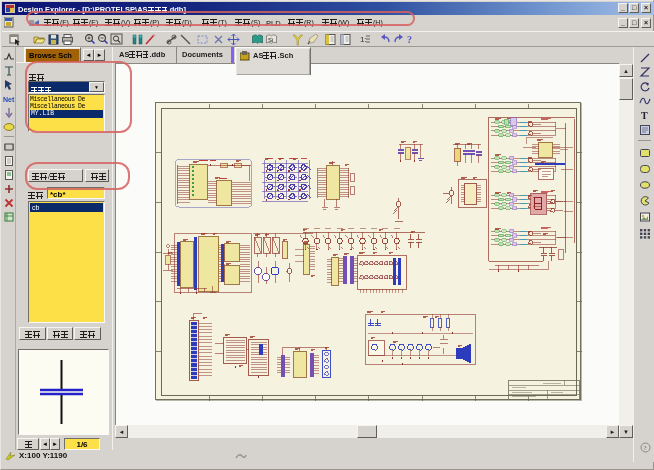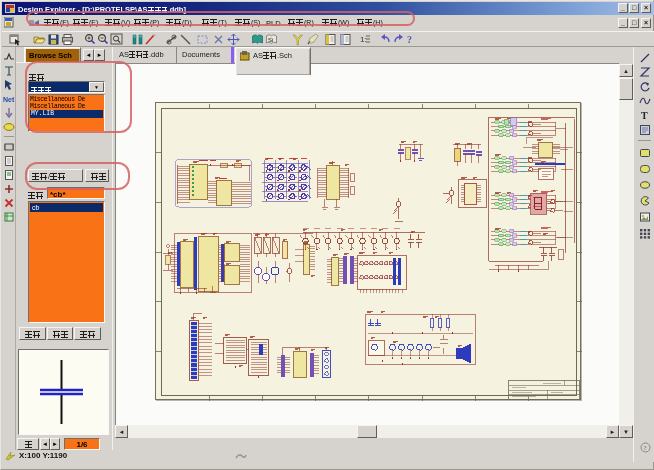--- a/index.html
+++ b/index.html
@@ -5,21 +5,21 @@
 #win{position:absolute;left:0;top:0;width:654px;height:470px;background:#d6d3ce;border:1px solid #e8e6e2;border-right-color:#9a968e;border-bottom-color:#9a968e;}
 .abs{position:absolute}
 
 .cj{display:inline-block;width:7px;height:7px;margin-right:1px;vertical-align:-1px;
 background:linear-gradient(#1c1c1c,#1c1c1c) 0 0/7px 1px no-repeat,linear-gradient(#1c1c1c,#1c1c1c) 0 3px/7px 1px no-repeat,linear-gradient(#1c1c1c,#1c1c1c) 0 6px/7px 1px no-repeat,linear-gradient(#1c1c1c,#1c1c1c) 3px 0/1px 7px no-repeat;}
 .cj.v2{background:linear-gradient(#1c1c1c,#1c1c1c) 0 0/7px 1px no-repeat,linear-gradient(#1c1c1c,#1c1c1c) 0 4px/7px 1px no-repeat,linear-gradient(#1c1c1c,#1c1c1c) 1px 0/1px 7px no-repeat,linear-gradient(#1c1c1c,#1c1c1c) 5px 2px/1px 5px no-repeat;}
 .cjw{display:inline-block;width:6px;height:6px;margin-right:1px;vertical-align:-1px;
 background:linear-gradient(#fff,#fff) 0 0/6px 1px no-repeat,linear-gradient(#fff,#fff) 0 3px/6px 1px no-repeat,linear-gradient(#fff,#fff) 0 5px/6px 1px no-repeat,linear-gradient(#fff,#fff) 3px 0/1px 6px no-repeat;}
 
 .rz{background:#a16207;border:1px solid;border-color:#fbfaf8 #716f6a #716f6a #fbfaf8;box-shadow:inset 1px 1px 0 #e9e7e2, inset -1px -1px 0 #a7a49d;}
-.sunk{background:#f97316;border:1px solid;border-color:#716f6a #fbfaf8 #fbfaf8 #716f6a;}
+.sunk{background:#fde047;border:1px solid;border-color:#716f6a #fbfaf8 #fbfaf8 #716f6a;}
 .btn3{font-size:7px;line-height:6px;background:#d6d3ce;border:1px solid;border-color:#f5f4f1 #5f5d58 #5f5d58 #f5f4f1;}
 
 #title{left:1px;top:1px;width:652px;height:13px;background:linear-gradient(90deg,#0d1473 0%,#15267f 30%,#2e4f9f 58%,#6d92cc 82%,#a3bfe8 100%);}
 #title .txt{position:absolute;left:16px;top:2.5px;color:#fff;font-size:7.5px;font-weight:bold;letter-spacing:0;white-space:nowrap}
 .wbtn{position:absolute;width:10px;height:10px;background:#d6d3ce;border:1px solid;border-color:#f5f4f1 #5f5d58 #5f5d58 #f5f4f1;font-size:7px;line-height:8px;text-align:center;color:#111;font-weight:bold}
 
 #menubar{left:1px;top:14px;width:519px;height:16px;background:#d6d3ce;}
 .mi{position:absolute;top:3px;font-size:8px;color:#111;white-space:nowrap}
 
 #toolbar{left:1px;top:30px;width:652px;height:16px;background:#d6d3ce;border-top:1px solid #f2f1ee;border-bottom:1px solid #9d9a93;}
@@ -30,21 +30,21 @@
 #lpanel{left:15px;top:46px;width:96px;height:403px;background:#d6d3ce;}
 
 #edge{left:111px;top:46px;width:3px;height:403px;background:#d6d3ce;border-left:1px solid #f2f1ee}
 #canvas{left:114px;top:62px;width:504px;height:362px;background:#fbfbf9;border-top:1px solid #8a8780;border-left:1px solid #8a8780}
 #sheet{position:absolute;left:39px;top:38px;width:426px;height:298px;background:#f5f3e0;border:1px solid #72705e;box-shadow:1px 1px 0 #b8b6a8}
 #rstrip{left:632px;top:46px;width:21px;height:415px;background:#d6d3ce;border-left:1px solid #f2f1ee}
 #vsb{left:618px;top:63px;width:14px;height:374px;background:#f1efe9}
 #hsb{left:114px;top:424px;width:504px;height:13px;background:#f1efe9}
 .sbtn{position:absolute;background:#d6d3ce;border:1px solid;border-color:#f5f4f1 #5f5d58 #5f5d58 #f5f4f1;text-align:center;color:#222}
 #status{left:1px;top:449px;width:576px;height:12px;background:#d6d3ce;font-size:8px;font-weight:bold;color:#111}
-.tab{position:absolute;top:46px;height:16px;font-size:7.5px;font-weight:normal;color:#1a1a1a;background:#d6d3ce;padding:3px 4px 0 4px;white-space:nowrap}
+.tab{position:absolute;top:46px;height:16px;font-size:7.5px;font-weight:bold;color:#1a1a1a;background:#d6d3ce;padding:3px 4px 0 4px;white-space:nowrap}
 .redann{position:absolute;border:2px solid rgba(214,96,96,.85);border-radius:12px;z-index:60;background:transparent}
 </style></head><body>
 <div id="win">
 
  <div id="title" class="abs">
   <svg class="abs" style="left:3px;top:2px" width="10" height="10" viewBox="0 0 10 10">
         <rect x="0" y="0" width="10" height="9" fill="#c8c4bc"></rect>
         <rect x="1" y="1" width="8" height="3" fill="#b03030"></rect>
         <rect x="1" y="4" width="4" height="4" fill="#2840a0"></rect>
         <rect x="5" y="4" width="4" height="4" fill="#e0c040"></rect>

